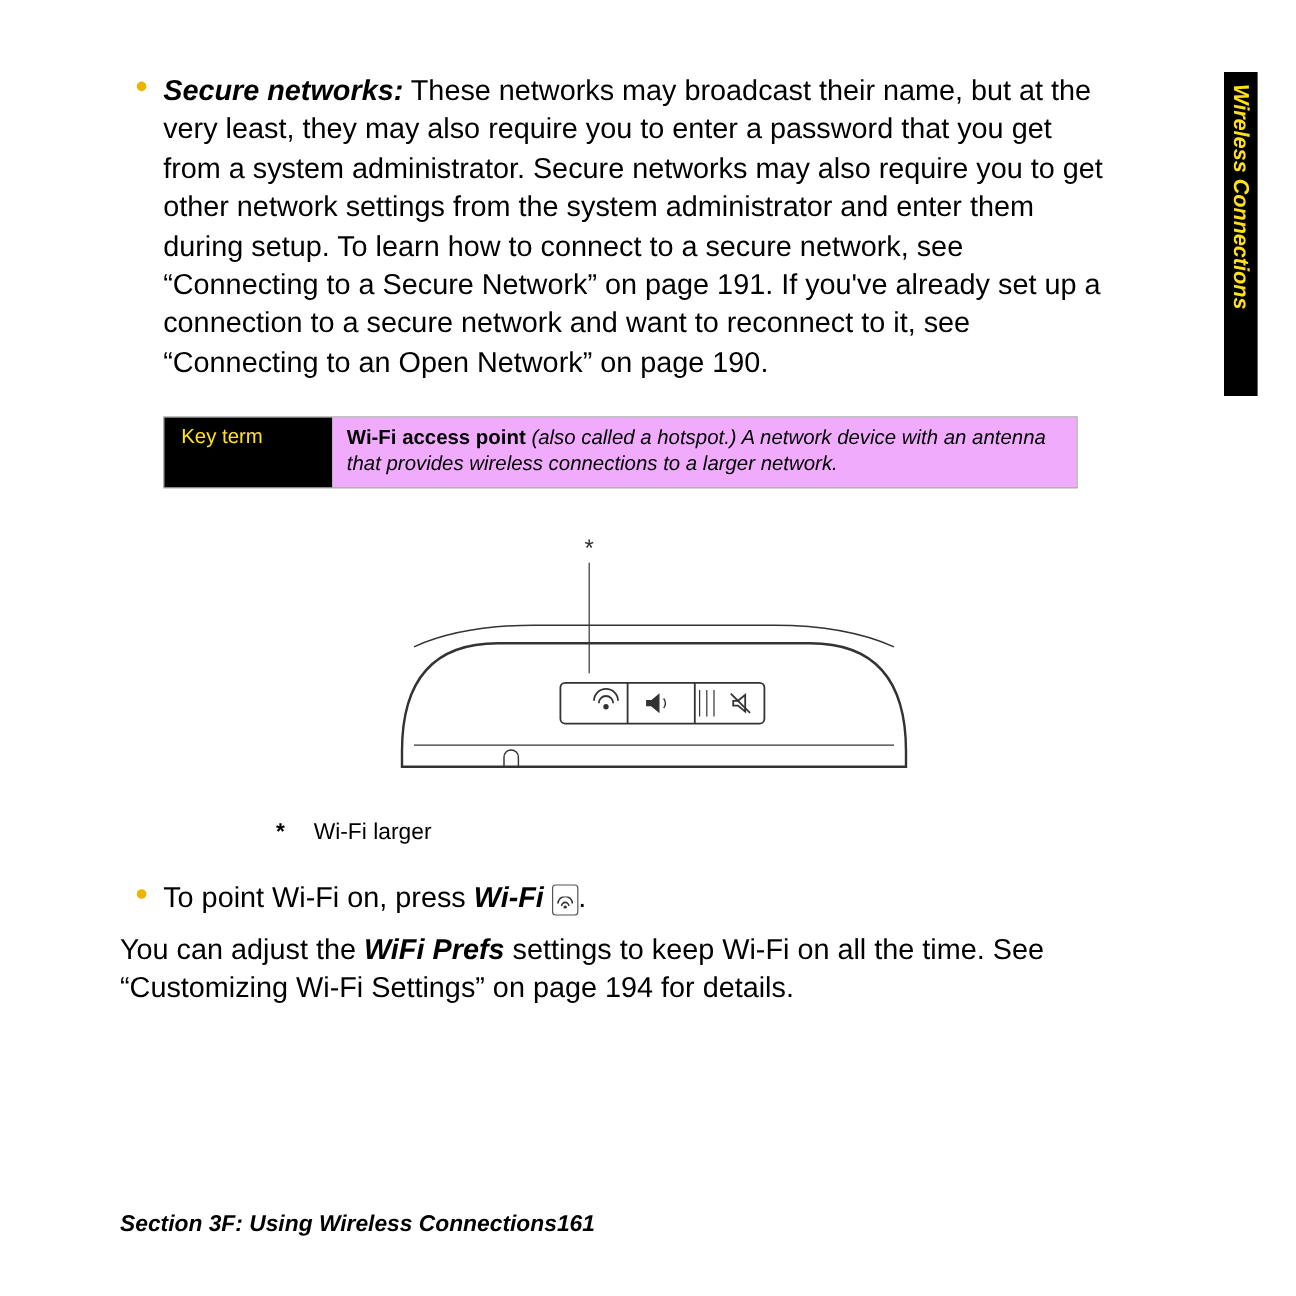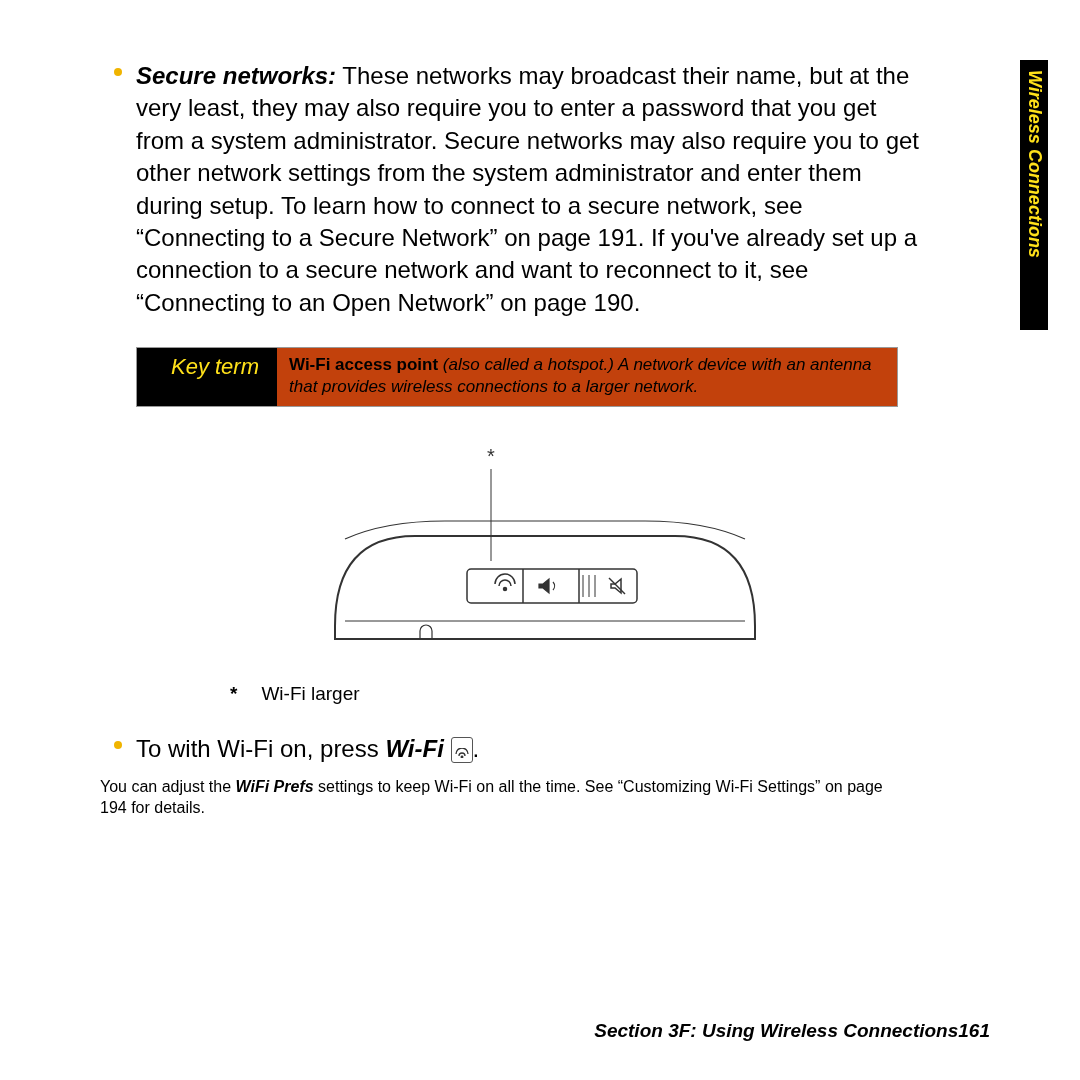--- a/index.html
+++ b/index.html
@@ -57,29 +57,27 @@
   }
   .keyterm-row {
     display: flex;
     margin: 28px 0 34px 36px;
     width: 760px;
     border: 1px solid #999;
   }
   .keyterm-label {
     background: #000;
     color: #ffe11a;
-    font-style: italic;
-    font-size: 22px;
+    font-size: 17px;
     padding: 6px 18px 0 14px;
     width: 140px;
     box-sizing: border-box;
-    text-align: right;
   }
   .keyterm-body {
-    background: #c2410c;
+    background: #f0abfc;
     font-size: 17px;
     padding: 6px 18px 8px 12px;
     flex: 1;
     font-style: italic;
     line-height: 1.3;
   }
   .keyterm-body b { font-style: normal; }
   h2.section-title {
     font-style: italic;
     font-weight: bold;
@@ -96,45 +94,45 @@
   .asterisk-legend {
     display: flex;
     margin-left: 130px;
     font-size: 19px;
     gap: 24px;
     margin-bottom: 28px;
   }
   .asterisk-legend .star { font-weight: bold; }
   .list2 { margin: 0 0 6px 0; }
   .body-para {
-    font-size: 16px;
+    font-size: 24px;
     line-height: 1.35;
     width: 800px;
     margin-top: 10px;
   }
   .wifi-icon-box {
     display: inline-block;
     border: 1px solid #555;
     border-radius: 3px;
     padding: 0 3px;
     line-height: 1;
     vertical-align: -1px;
   }
   .wifi-arc {
     display: inline-block;
     width: 14px;
     height: 10px;
   }
   .footer {
     position: absolute;
-    bottom: 38px;
+    bottom: 48px;
     left: 100px;
     right: 90px;
     display: flex;
-    justify-content: flex-end;
+    justify-content: flex-start;
     font-style: italic;
     font-weight: bold;
     font-size: 19px;
   }
 </style>
 </head>
 <body>
 
 <div class="page">
 
@@ -194,21 +192,21 @@
     </svg>
   </div>
 
   <div class="asterisk-legend">
     <span class="star">*</span>
     <span>Wi-Fi larger</span>
   </div>
 
   <div class="bullet-block narrow list2">
     <span class="bullet-dot"></span>
-    <span>To with Wi-Fi on, press </span><b><i>Wi-Fi</i></b><span> </span><span class="wifi-icon-box"><svg class="wifi-arc" viewBox="0 0 14 10">
+    <span>To point Wi-Fi on, press </span><b><i>Wi-Fi</i></b><span> </span><span class="wifi-icon-box"><svg class="wifi-arc" viewBox="0 0 14 10">
           <g stroke="#333" fill="none" stroke-width="1.3">
             <path d="M1 6 A6 6 0 0 1 13 6"></path>
             <path d="M4 8 A3 3 0 0 1 10 8"></path>
             <circle cx="7" cy="9" r="0.8" fill="#333"></circle>
           </g>
         </svg></span><span>.</span>
   </div>
 
 
   <div class="body-para">

